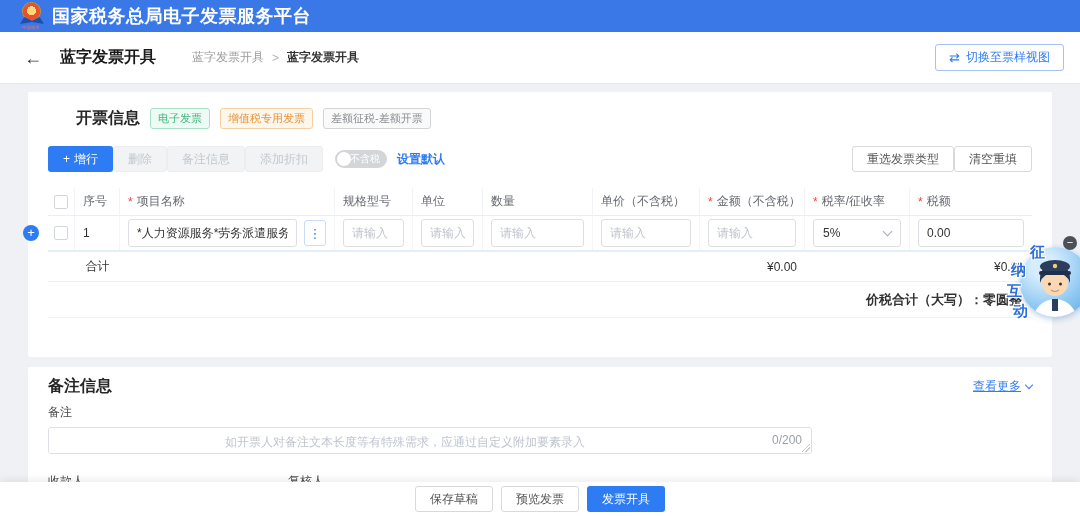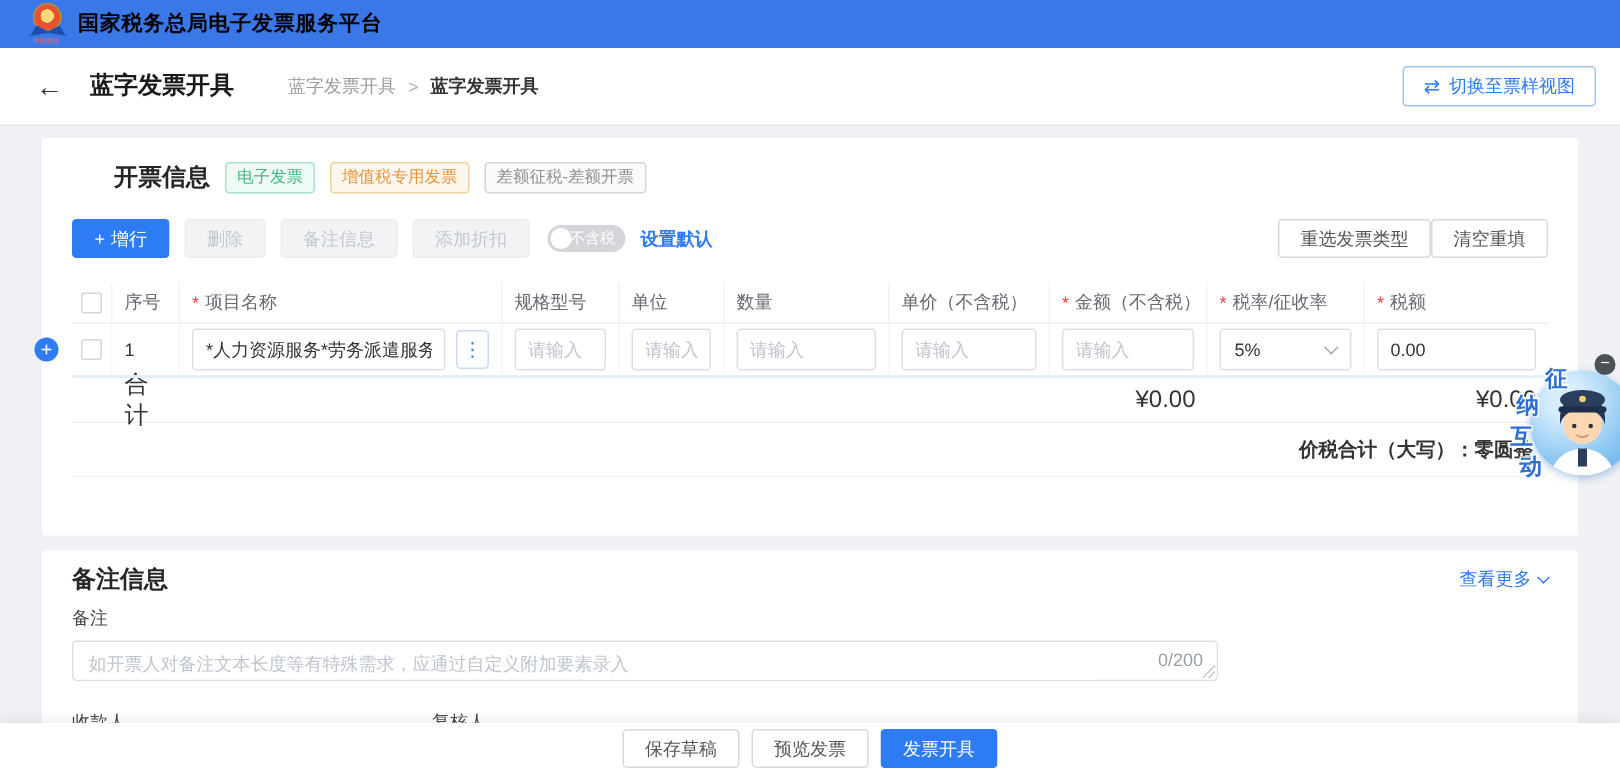--- a/index.html
+++ b/index.html
@@ -11,21 +11,21 @@
   .topbar { position:absolute; top:0; left:0; right:0; height:32px; background:#3a78e8;
             display:flex; align-items:center; justify-content:space-between; padding:0 20px; z-index:10; }
   .brand { display:flex; align-items:center; gap:8px; }
   .logo { position:relative; width:24px; height:26px; }
   .logo .emblem { position:absolute; top:0; left:3px; width:17px; height:17px; border-radius:50%;
                   background:radial-gradient(circle at 50% 45%, #ffd978 0 35%, #e8502e 36% 72%, #f7c85c 73%);
                   box-shadow:0 0 0 1px #c9932f; }
   .logo .wings { position:absolute; top:14px; left:0; width:24px; height:7px;
                  background:#1f4fae; clip-path:polygon(0 100%,18% 0,50% 55%,82% 0,100% 100%,50% 70%); }
   .logo .logo-cn { position:absolute; top:21px; left:1px; font-size:5px; color:#ff6a5e; white-space:nowrap; transform:scale(.9); }
-  .brand-title { font-size:14px; font-weight:bold; color:#000000; letter-spacing:.5px; }
+  .brand-title { font-size:18px; font-weight:bold; color:#ffffff; letter-spacing:.5px; }
   .account { display:flex; align-items:center; gap:6px; color:#e8efff; font-size:12px; cursor:pointer; }
   .account svg { display:block; }
 
   
   .pagebar { position:absolute; top:32px; left:0; right:0; height:52px; background:#fff;
              border-bottom:1px solid #e8e8e8; display:flex; align-items:center; padding:0 16px; z-index:9; }
   .back { font-size:18px; color:#333; cursor:pointer; margin-left:8px; line-height:1; }
   .page-title { font-size:16px; font-weight:bold; color:#1a1a1a; margin-left:18px; }
   .breadcrumb { display:flex; align-items:center; gap:8px; margin-left:36px; font-size:12px; }
   .crumb { color:#9b9b9b; cursor:pointer; }
@@ -47,21 +47,21 @@
   .tag-orange { color:#e6953a; border-color:#f3d19e; background:#fdf6ec; }
   .tag-gray   { color:#8d9095; border-color:#d3d4d6; background:#fafafa; }
 
   
   .toolbar { display:flex; align-items:center; margin-top:17px; }
   .btn { height:26px; border-radius:3px; font-size:12px; padding:0 14px; display:inline-flex;
          align-items:center; gap:4px; border:1px solid transparent; cursor:pointer; white-space:nowrap; }
   .btn-primary { background:#2e7cf3; color:#fff; }
   .btn-disabled { background:#f2f3f5; color:#c3c7cf; border-color:#ecedf0; cursor:not-allowed; }
   .btn-plain { background:#fff; border-color:#d9d9d9; color:#555; }
-  .tb-gap { margin-left:10px; }
+  .tb-gap { margin-left:0; }
   .toggle { margin-left:12px; width:52px; height:18px; border-radius:9px; background:#d3d5d9; position:relative;
             display:flex; align-items:center; justify-content:flex-end; padding-right:7px; cursor:pointer; }
   .toggle .knob { position:absolute; left:2px; top:2px; width:14px; height:14px; border-radius:50%; background:#fff; }
   .toggle .t-label { font-size:10px; color:#fff; }
   .link { color:#2e7cf3; font-size:12px; cursor:pointer; margin-left:10px; font-weight:bold; }
   .toolbar-right { margin-left:auto; display:flex; gap:0; }
 
   
   .tbl { margin-top:16px; position:relative; }
   .thead { display:flex; height:28px; border-bottom:1px solid #ebeef5; }
@@ -94,36 +94,36 @@
   .dots-btn { width:22px; height:26px; flex:none; border:1px solid #ccdbf4; border-radius:3px; background:#fff;
               color:#2e7cf3; font-size:13px; display:flex; align-items:center; justify-content:center; cursor:pointer; }
   .sel { height:28px; width:100%; border:1px solid #dcdfe6; border-radius:3px; background:#fff; font-size:12px;
          color:#333; display:flex; align-items:center; justify-content:space-between; padding:0 9px; cursor:pointer; }
   .chev { width:7px; height:7px; border-right:1px solid #a9aeb8; border-bottom:1px solid #a9aeb8;
           transform:rotate(45deg); margin-top:-4px; flex:none; }
   .add-circle { position:absolute; left:-25px; top:50%; transform:translateY(-50%); width:16px; height:16px;
                 border-radius:50%; background:#2e7cf3; color:#fff; font-size:13px; line-height:15px;
                 text-align:center; cursor:pointer; }
 
-  .total-row { display:flex; align-items:center; height:30px; border-bottom:1px solid #f0f0f0; font-size:16px; color:#333; }
+  .total-row { display:flex; align-items:center; height:30px; border-bottom:1px solid #f0f0f0; font-size:12px; color:#333;text-align:center; }
   .total-row .td2 { padding:0 8px; }
   .amt-right { display:flex; justify-content:flex-end; padding:0 8px; }
 
   .sum-row { display:flex; justify-content:flex-end; align-items:center; gap:56px; height:36px;
              font-size:13px; color:#333; font-weight:bold; border-bottom:1px solid #f2f2f2; padding-right:10px; }
 
   
   .sec-head2 { display:flex; align-items:center; justify-content:space-between; }
-  .viewmore { display:flex; align-items:center; gap:5px; color:#2e7cf3; font-size:12px; cursor:pointer; }
+  .viewmore { display:flex; align-items:center; gap:5px; color:#2e7cf3; font-size:12px; cursor:pointer;text-decoration:underline; }
   .chev-blue { width:6px; height:6px; border-right:1px solid #2e7cf3; border-bottom:1px solid #2e7cf3;
                transform:rotate(45deg); margin-top:-3px; }
   .fld-label { font-size:12px; color:#4a4a4a; margin-top:7px; }
   .ta-wrap { position:relative; width:764px; margin-top:6px; }
   .ta { display:block; width:100%; height:27px; border:1px solid #dcdfe6; border-radius:3px; resize:none;
-        font-size:12px; color:#333; padding:6px 60px 4px 10px; font-family:inherit; outline:none; }
+        font-size:12px; color:#333; padding:6px 60px 4px 10px; font-family:inherit; outline:none;text-align:center; }
   .ta::placeholder { color:#bfc4ce; }
   .counter { position:absolute; right:10px; top:6px; font-size:12px; color:#9aa0a8; }
   .grip { position:absolute; right:2px; bottom:2px; width:9px; height:9px;
           background:linear-gradient(135deg, transparent 0 50%, #c6cad1 50% 58%, transparent 58% 72%, #c6cad1 72% 80%, transparent 80%); }
   .fields-row { display:flex; gap:18px; margin-top:12px; }
   .field { width:222px; }
   .field .ipt { margin-top:6px; }
 
   
   .footbar { position:absolute; left:0; right:0; bottom:0; height:34px; background:#fff; z-index:40;

